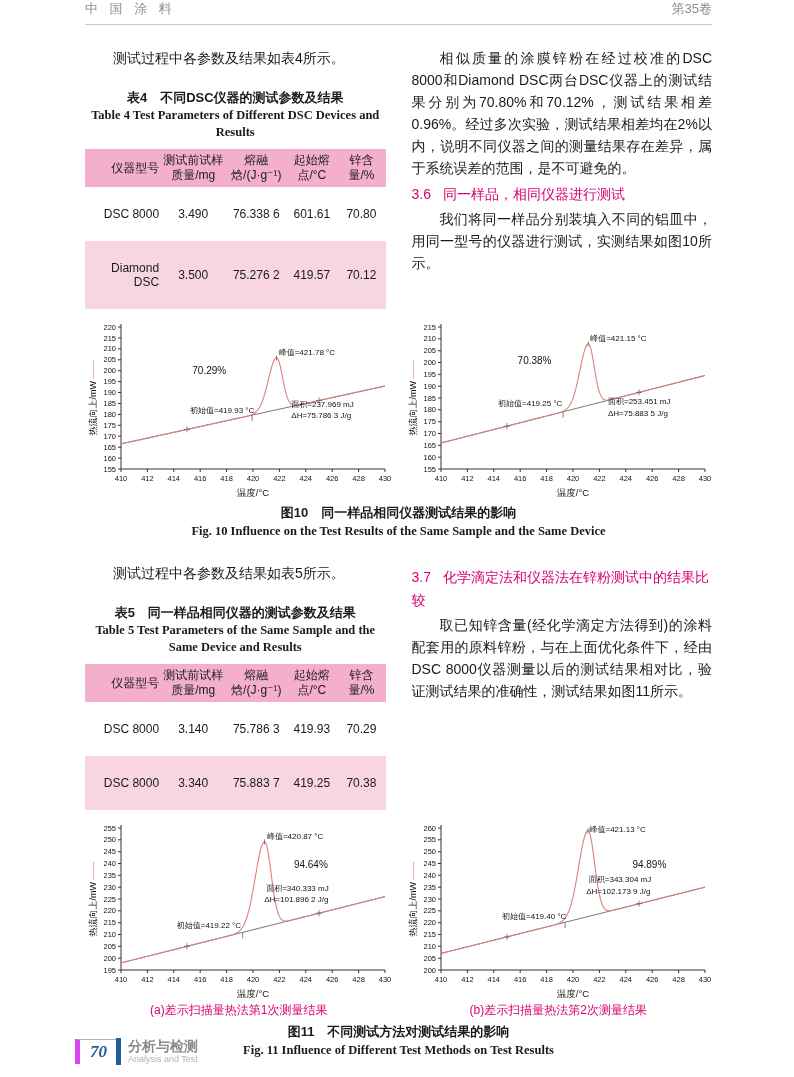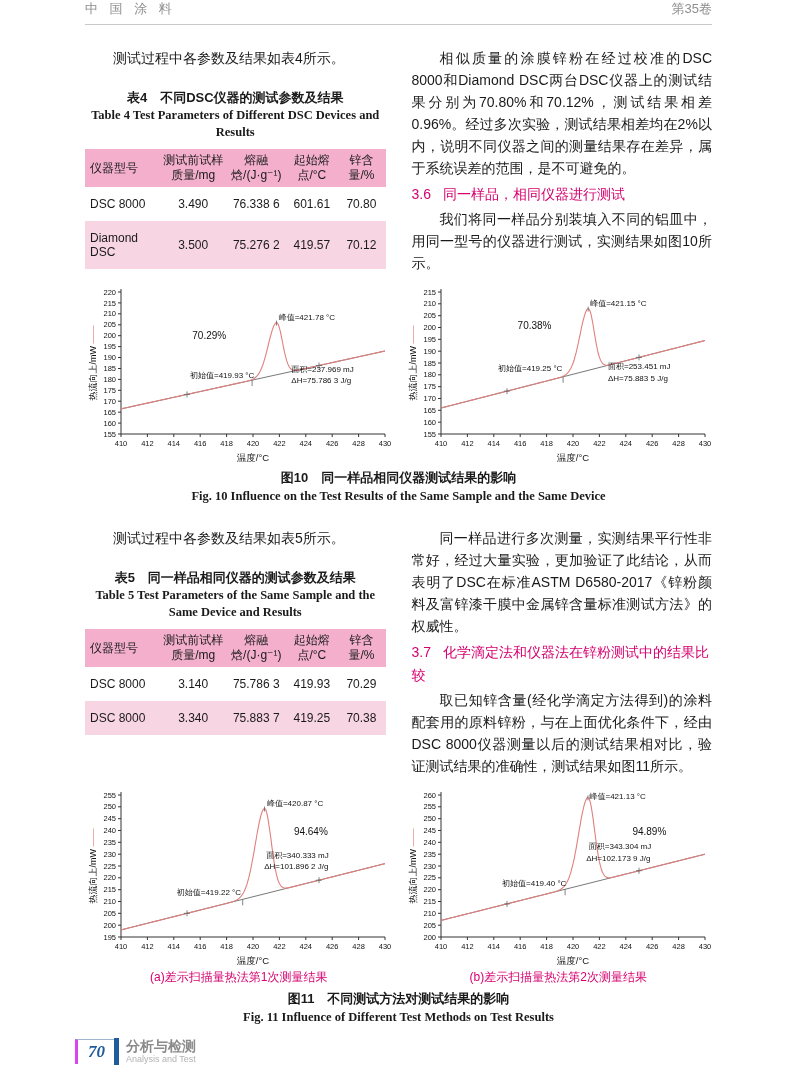--- a/index.html
+++ b/index.html
@@ -18,42 +18,42 @@
   p.body{font-size:14px;line-height:22px;text-align:justify;margin:0;}
   .indent{text-indent:2em;}
   .sec-head{font-size:14px;font-weight:normal;color:var(--accent,#d6006f);margin:4px 0 2px;line-height:23px;}
   .sec-head .num{margin-right:12px;}
   
   .tbl-title-cn{font-size:13px;font-weight:bold;text-align:center;margin-top:20px;line-height:18px;}
   .tbl-title-en{font-family:"Liberation Serif","DejaVu Serif",serif;font-size:12.5px;font-weight:bold;
     text-align:center;line-height:17px;}
   table{border-collapse:collapse;width:100%;margin-top:8px;font-size:12px;table-layout:fixed;}
   th{background:var(--thead,#f3afcb);font-weight:normal;padding:4px 1px;line-height:15px;text-align:center;}
-  td{padding:10px 1px;text-align:center;margin-left:20px;}
+  td{padding:20px 1px;text-align:center;margin-left:20px;}
   tbody tr:nth-child(even){background:var(--rowalt,#f8d5e3);}
-  th:first-child,td:first-child{text-align:left;padding-left:5px;}
+  th:first-child,td:first-child{text-align:right;padding-left:5px;}
   col.c1{width:25%}col.c2{width:22%}col.c3{width:20%}col.c4{width:17%}col.c5{width:16%}
   
   .figblock{margin:10px 0 0 0;padding:0;}
   .figrow{display:grid;grid-template-columns:1fr 1fr;column-gap:12px;row-gap:2px;}
   .chart{line-height:0;}
   .subcap{color:var(--accent,#d6006f);font-size:12px;text-align:center;line-height:16px;}
   .caption-cn{font-size:13px;font-weight:bold;text-align:center;margin-top:4px;line-height:19px;}
   .caption-en{font-family:"Liberation Serif","DejaVu Serif",serif;font-size:12.5px;font-weight:bold;
     text-align:center;line-height:18px;}
   
   svg .tk{font-size:7.5px;fill:#111;font-family:"Liberation Sans","DejaVu Sans",sans-serif;}
   svg .ann{font-size:8px;fill:#111;}
   svg .pct{font-size:10px;fill:#111;}
   svg .xlab{font-size:9.5px;fill:#111;}
   svg .ylab{font-size:9px;fill:#111;}
   
   .pgfoot{position:absolute;left:75px;bottom:12px;display:flex;align-items:center;}
   .pageno{font-family:"Liberation Serif","DejaVu Serif",serif;font-style:italic;font-weight:bold;
-    font-size:17px;color:var(--fblue,#1f5c99);border-top:1px solid #9db7cf;border-left:3px solid #d946ef;
+    font-size:17px;color:var(--fblue,#1f5c99);border-top:1px solid #9db7cf;border-left:5px solid #d946ef;
     padding:2px 9px 2px 10px;}
   .fbar{width:5px;height:27px;background:var(--fblue,#1f5c99);margin-right:7px;}
   .fsec-cn{font-size:14px;font-weight:bold;color:#8a8a8a;line-height:15px;}
   .fsec-en{font-size:9px;color:#b3b3b3;line-height:11px;}
 </style>
 </head>
 <body>
 
 <div class="page">
   <div class="margins">
@@ -292,21 +292,20 @@
                   <td>3.340</td>
                   <td>75.883 7</td>
                   <td>419.25</td>
                   <td>70.38</td>
                 </tr>
               </tbody>
             </table>
         </div>
       </div>
       <div class="col">
-        <p class="body indent">同一样品进行多次测量，实测结果平行性非常好，经过大量实验，更加验证了此结论，从而表明了DSC在标准ASTM D6580-2017《锌粉颜料及富锌漆干膜中金属锌含量标准测试方法》的权威性。</p>
         <h3 class="sec-head"><span class="num">3.7</span><span>化学滴定法和仪器法在锌粉测试中的结果比较</span></h3>
         <p class="body indent">取已知锌含量(经化学滴定方法得到)的涂料配套用的原料锌粉，与在上面优化条件下，经由DSC 8000仪器测量以后的测试结果相对比，验证测试结果的准确性，测试结果如图11所示。</p>
       </div>
     </div>
 
     <figure class="figblock">
       <div class="figrow">
         <div class="chart"><svg width="306" height="180" viewBox="0 0 306 180" xmlns="http://www.w3.org/2000/svg">
               <line x1="33" y1="150.0" x2="36" y2="150.0" stroke="#333333" stroke-width="1"></line>
               <text class="tk" x="31" y="152.6" text-anchor="end">195</text>

